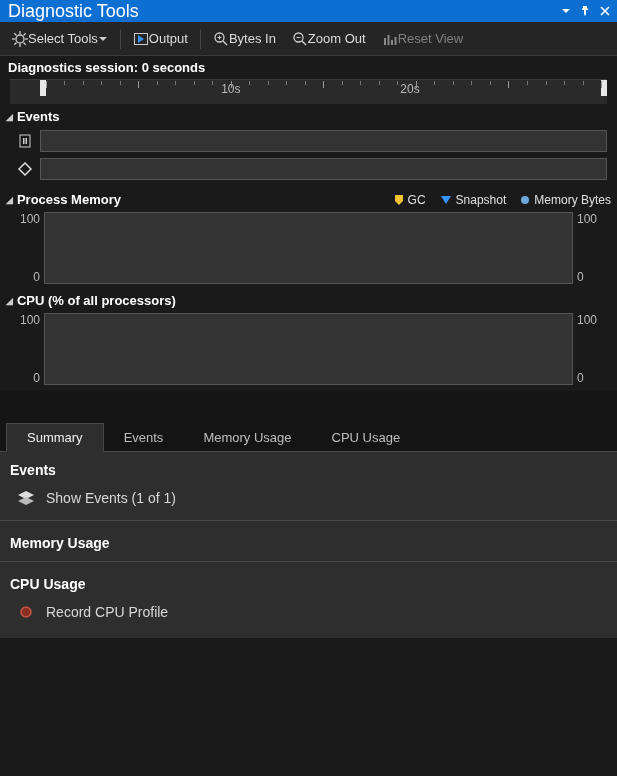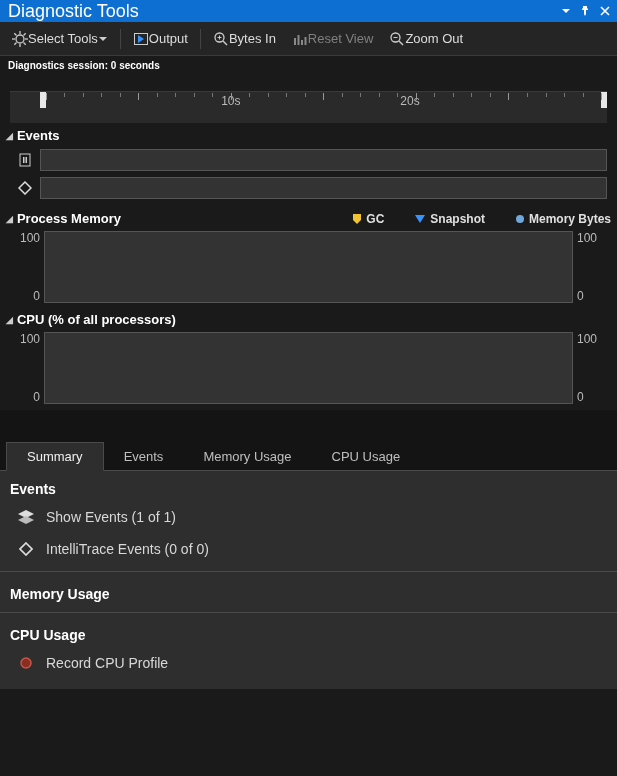--- a/index.html
+++ b/index.html
@@ -40,45 +40,45 @@
     cursor: pointer;
     font-size: 13px;
   }
   .toolbar .btn.disabled { color: #808080; cursor: default; }
   .toolbar .sep { width: 1px; height: 20px; background: #444; margin: 0 2px; }
   .icon { display:inline-flex; }
   .session-label {
     padding: 4px 8px;
     font-weight: bold;
     color: #fff;
-    font-size: 10px;
+    font-size: 13px;
   }
   .timeline-ruler {
-    height: 32px;
+    height: 25px;
     background: #2a2a2a;
     position: relative;
-    margin: 16px 10px 2px 10px;
+    margin: 0 10px 2px 10px;
     border-top: 1px solid #3a3a3a;
   }
   .timeline-ruler .marker-left, .timeline-ruler .marker-right {
     position:absolute; top:0; width:6px; height:16px; background:#e8e8e8;
   }
   .timeline-ruler .marker-left { left:30px; }
   .timeline-ruler .marker-right { right:0; }
   .timeline-ruler .tick { position:absolute; top:1px; width:1px; height:4px; background:#777; }
   .timeline-ruler .tick.major { height:7px; background:#999; }
   .timeline-ruler .tlabel { position:absolute; top:2px; font-size:12px; color:#bbb; transform:translateX(-50%); }
 
   .section-header {
     display:flex; align-items:center; gap:4px;
     padding: 3px 6px;
     font-weight:bold; color:#fff; font-size:13px;
   }
   .section-header .tri { font-size:9px; color:#ccc; }
-  .section-header .legend { margin-left:auto; display:flex; gap:30px; font-weight:bold; font-size:12px; color:#e0e0e0;}
+  .section-header .legend { margin-left:auto; display:flex; gap:14px; font-weight:normal; font-size:12px; color:#e0e0e0;}
   .legend-item { display:flex; align-items:center; gap:4px; }
 
   .events-body {
     margin: 0 10px 6px 10px;
   }
   .events-row { display:flex; align-items:center; height:28px; }
   .events-row .row-icon { width:30px; display:flex; justify-content:center; }
   .events-row .row-track {
     flex:1; height:22px; background:#333; border:1px solid #555;
   }
@@ -188,40 +188,40 @@
     <span class="icon">
         <svg width="16" height="16" viewBox="0 0 16 16">
           <circle cx="6.5" cy="6.5" r="4.5" stroke="#ccc" fill="none" stroke-width="1.3"></circle>
           <line x1="10" y1="10" x2="14" y2="14" stroke="#ccc" stroke-width="1.5"></line>
           <line x1="4.5" y1="6.5" x2="8.5" y2="6.5" stroke="#ccc"></line>
           <line x1="6.5" y1="4.5" x2="6.5" y2="8.5" stroke="#ccc"></line>
         </svg>
       </span>
     <span>Bytes In</span>
   </div>
+  <div class="btn">
+    <span class="icon">
+        <svg width="16" height="16" viewBox="0 0 16 16">
+          <circle cx="6.5" cy="6.5" r="4.5" stroke="#ccc" fill="none" stroke-width="1.3"></circle>
+          <line x1="10" y1="10" x2="14" y2="14" stroke="#ccc" stroke-width="1.5"></line>
+          <line x1="4.5" y1="6.5" x2="8.5" y2="6.5" stroke="#ccc"></line>
+        </svg>
+      </span>
+    <span>Zoom Out</span>
+  </div>
   <div class="btn disabled">
     <span class="icon">
         <svg width="16" height="16" viewBox="0 0 16 16">
           <rect x="2" y="7" width="2" height="7" fill="#888"></rect>
           <rect x="5.5" y="4" width="2" height="10" fill="#888"></rect>
           <rect x="9" y="9" width="2" height="5" fill="#888"></rect>
           <rect x="12.5" y="6" width="2" height="8" fill="#888"></rect>
         </svg>
       </span>
     <span>Reset View</span>
-  </div>
-  <div class="btn">
-    <span class="icon">
-        <svg width="16" height="16" viewBox="0 0 16 16">
-          <circle cx="6.5" cy="6.5" r="4.5" stroke="#ccc" fill="none" stroke-width="1.3"></circle>
-          <line x1="10" y1="10" x2="14" y2="14" stroke="#ccc" stroke-width="1.5"></line>
-          <line x1="4.5" y1="6.5" x2="8.5" y2="6.5" stroke="#ccc"></line>
-        </svg>
-      </span>
-    <span>Zoom Out</span>
   </div>
 </div>
 
 <div class="session-label">Diagnostics session: 0 seconds</div>
 
 <div class="timeline-ruler">
   <div class="marker-left"></div>
   <div class="marker-right"></div>
   <span class="tlabel" style="left:37%">10s</span>
   <span class="tlabel" style="left:67%">20s</span>
@@ -351,28 +351,20 @@
     <span class="row-icon">
         <svg width="18" height="14" viewBox="0 0 18 14">
           <path d="M9 0 L17 4 L9 8 L1 4 Z" fill="#ddd"></path>
           <path d="M9 6 L17 10 L9 14 L1 10 Z" fill="#bbb"></path>
         </svg>
       </span>
     <span>Show Events (1 of 1)</span>
   </div>
 
 
-  <div class="action-row">
-    <span class="row-icon">
-        <svg width="14" height="14" viewBox="0 0 14 14">
-          <path d="M7 1 L13 7 L7 13 L1 7 Z" stroke="#ddd" fill="none" stroke-width="1.7"></path>
-        </svg>
-      </span>
-    <span>IntelliTrace Events (0 of 0)</span>
-  </div>
 
   <div class="hr"></div>
   <div class="panel-section-title">Memory Usage</div>
 
 
   <div class="hr"></div>
   <div class="panel-section-title">CPU Usage</div>
 
   <div class="action-row">
     <span class="row-icon">

